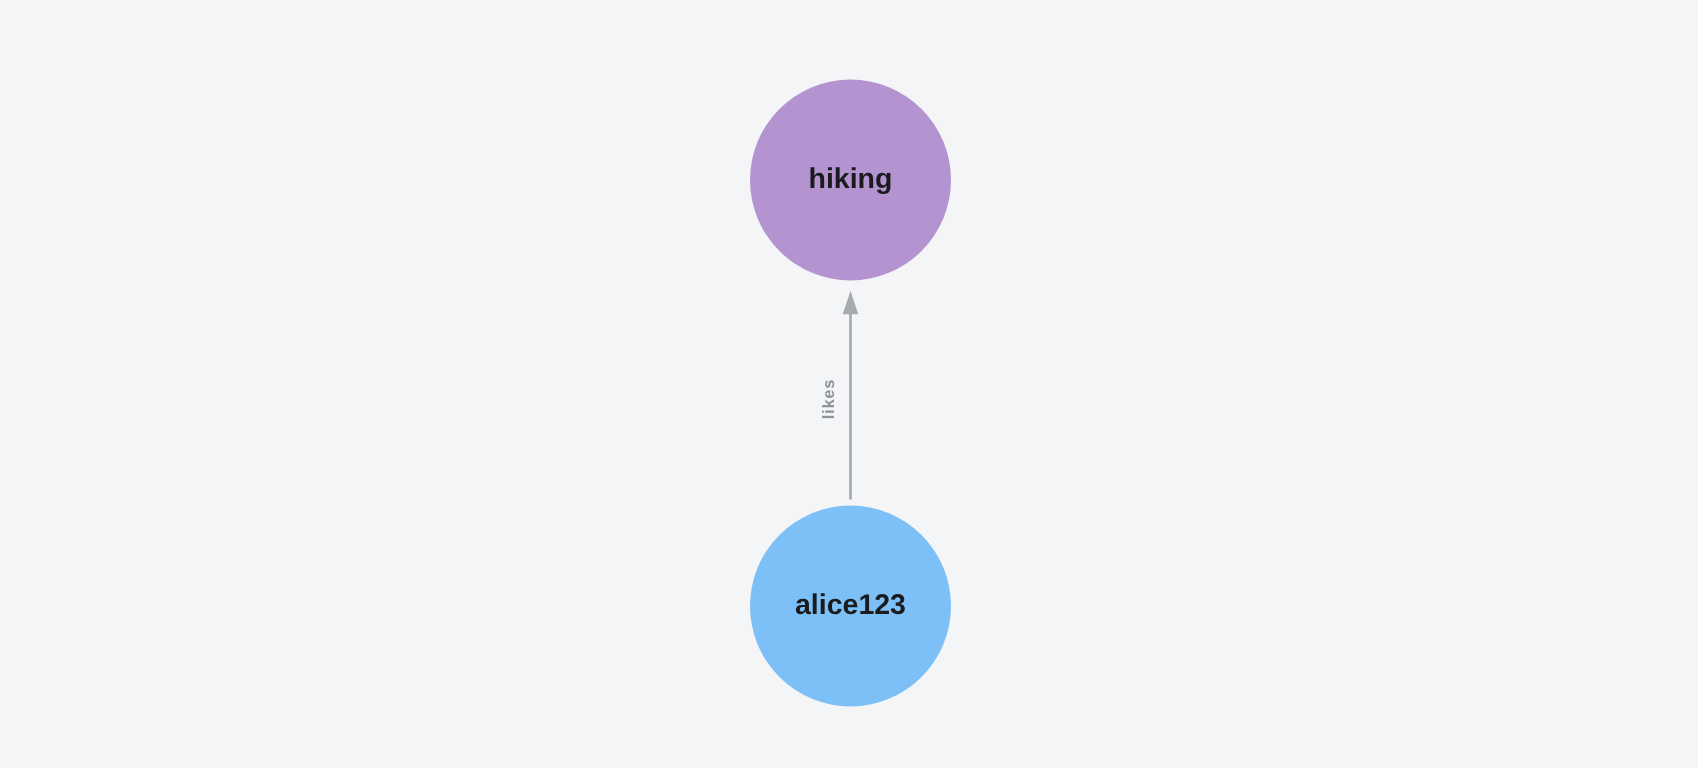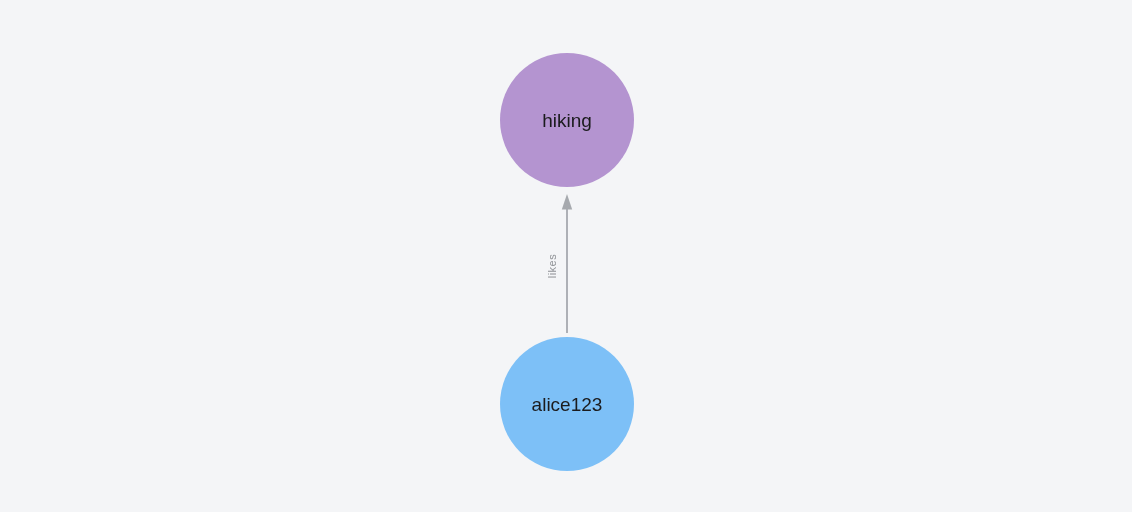--- a/index.html
+++ b/index.html
@@ -8,20 +8,21 @@
     width: 1132px;
     height: 512px;
     background: #f4f5f7;
     overflow: hidden;
     font-family: "Liberation Sans", sans-serif;
   }
   .stage {
     position: relative;
     width: 1132px;
     height: 512px;
+    font-weight: bold;
   }
   svg {
     display: block;
   }
   .node-circle {
     cursor: pointer;
   }
   .node-label {
     font-family: "Liberation Sans", sans-serif;
     font-size: 19px;

